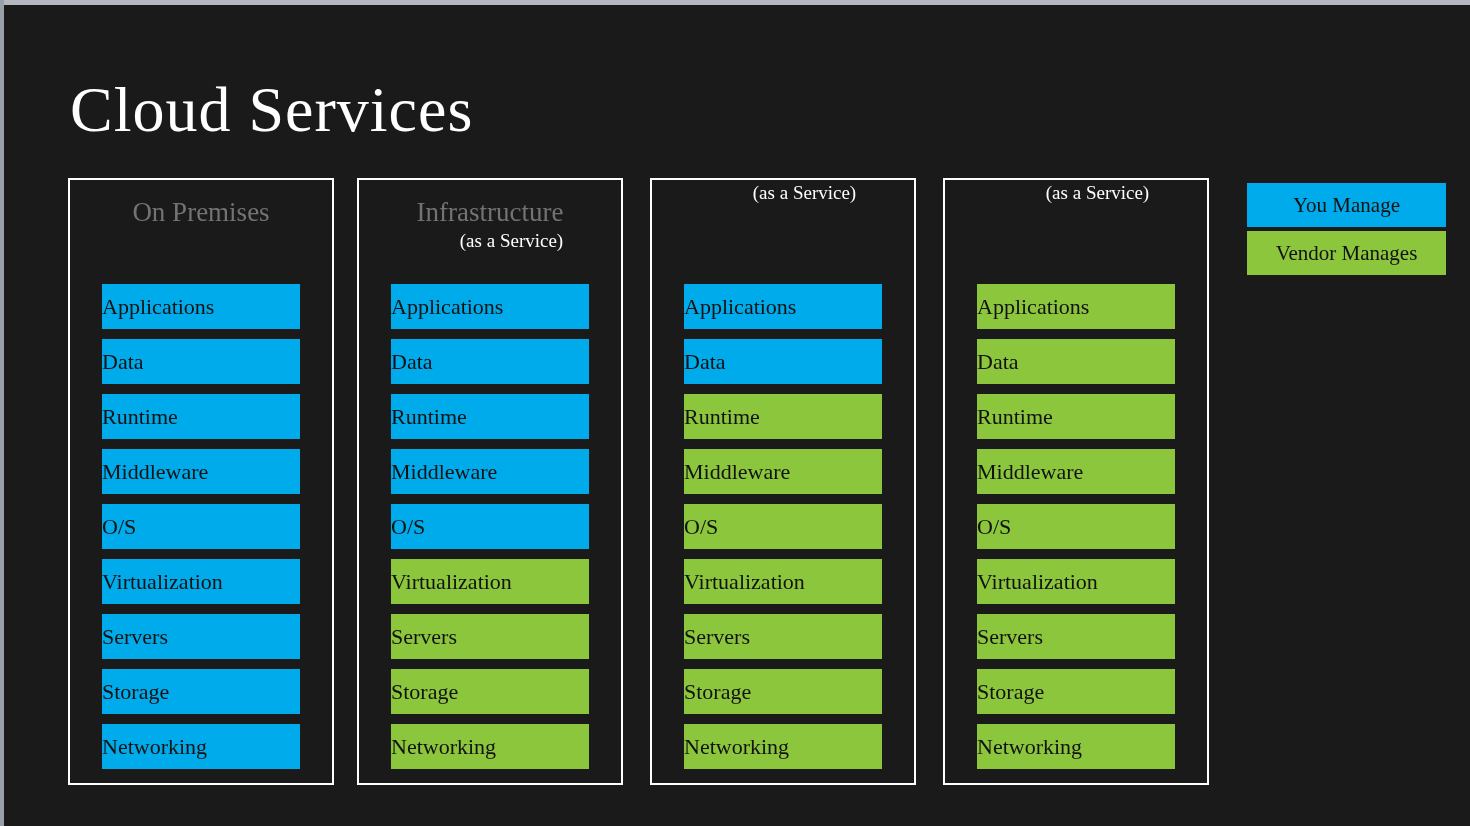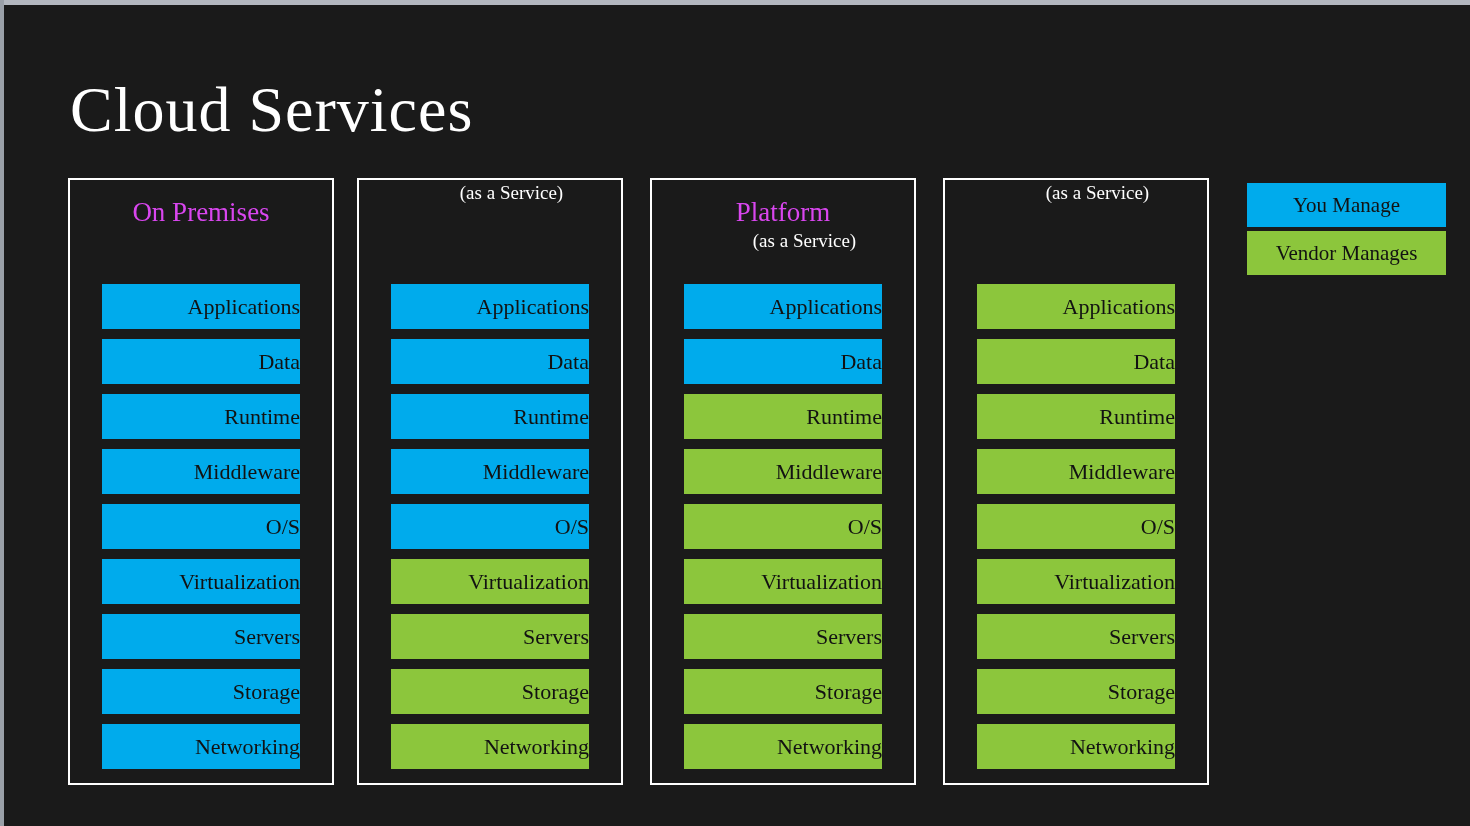--- a/index.html
+++ b/index.html
@@ -46,21 +46,21 @@
     box-sizing: border-box;
     background: var(--bg, #1a1a1a);
   }
   .col-pos-0 { left: 68px; }
   .col-pos-1 { left: 357px; }
   .col-pos-2 { left: 650px; }
   .col-pos-3 { left: 943px; }
   .col-title {
     margin-top: 16px;
     text-align: center;
-    color: #d946ef;
+    color: #737373;
     font-size: 27px;
     line-height: 32px;
   }
   .col-subtitle {
     text-align: center;
     color: #ffffff;
     font-size: 19px;
     line-height: 24px;
     margin-top: 1px;
     padding-left: 43px;
@@ -72,21 +72,21 @@
     transform: translateX(-50%);
     width: 198px;
     display: flex;
     flex-direction: column;
     gap: 10px;
   }
   .layer {
     height: 45px;
     display: flex;
     align-items: center;
-    justify-content: flex-end;
+    justify-content: flex-start;
     font-size: 22px;
     color: var(--box-text, #121212);
   }
   .layer.you    { background: var(--blue, #00abec); }
   .layer.vendor { background: var(--green, #8cc63c); }
   .legend-item {
     position: absolute;
     left: 1247px;
     width: 199px;
     height: 44px;
@@ -133,20 +133,21 @@
           </div>
           <div class="layer you">
             <span>Storage</span>
           </div>
           <div class="layer you">
             <span>Networking</span>
           </div>
         </div>
       </section>
       <section class="column col-pos-1">
+        <div class="col-title">Infrastructure</div>
         <div class="col-subtitle">(as a Service)</div>
         <div class="layers">
           <div class="layer you">
             <span>Applications</span>
           </div>
           <div class="layer you">
             <span>Data</span>
           </div>
           <div class="layer you">
             <span>Runtime</span>
@@ -165,21 +166,20 @@
           </div>
           <div class="layer vendor">
             <span>Storage</span>
           </div>
           <div class="layer vendor">
             <span>Networking</span>
           </div>
         </div>
       </section>
       <section class="column col-pos-2">
-        <div class="col-title">Platform</div>
         <div class="col-subtitle">(as a Service)</div>
         <div class="layers">
           <div class="layer you">
             <span>Applications</span>
           </div>
           <div class="layer you">
             <span>Data</span>
           </div>
           <div class="layer vendor">
             <span>Runtime</span>

